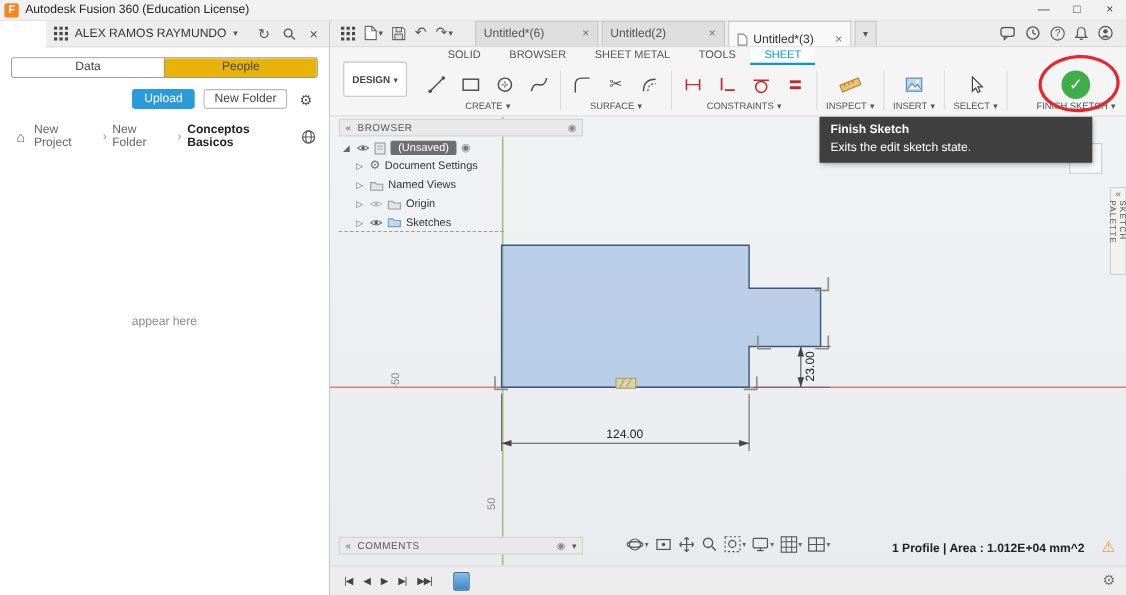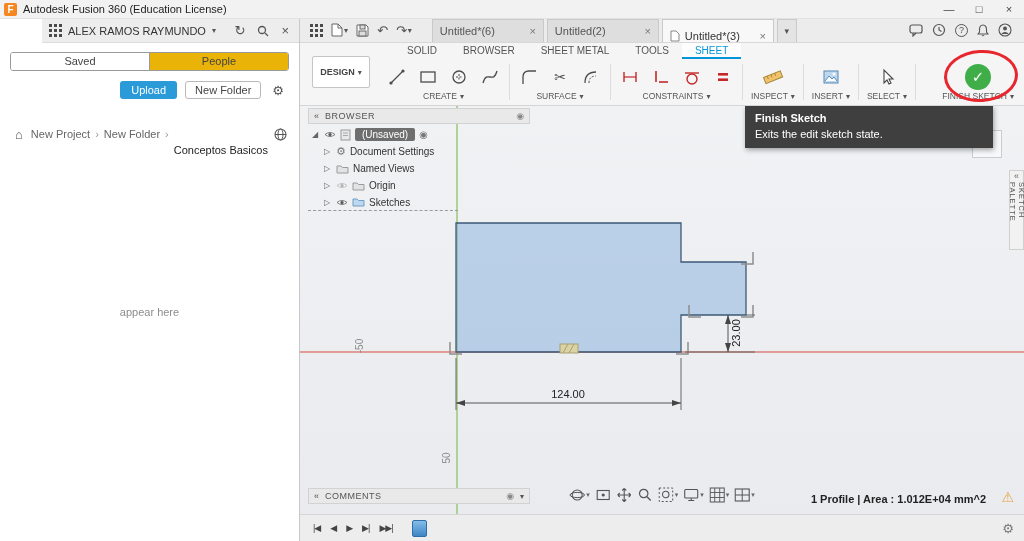--- a/index.html
+++ b/index.html
@@ -26,21 +26,21 @@
   .spacer { flex:1; }
   .glyph-btn { color:#555; font-size:13px; line-height:1; padding:0 3px; }
   .dp-tabs { display:flex; margin:9px 10px 0; border:1px solid #9a9a9a; border-radius:3px; overflow:hidden; height:19px; flex:none; }
   .dp-tab { flex:1; text-align:center; line-height:17px; color:#444; background:#fff; }
   .dp-tab.people { background:#eab308; border-left:1px solid #9a9a9a; }
   .dp-actions { display:flex; justify-content:flex-end; align-items:center; gap:8px; margin:10px 12px 0; flex:none; }
   .btn-upload { background:var(--upload-blue,#2a9bd8); color:#fff; border-radius:3px; padding:3px 11px; }
   .btn-newfolder { background:#fff; border:1px solid #b9b9b9; color:#444; border-radius:3px; padding:2px 9px; }
   .dp-breadcrumb { display:flex; align-items:center; gap:5px; margin:13px 12px 0; color:#666; flex:none; }
   .crumb-sep { color:#999; }
-  .crumb-current { color:#222; font-weight:normal;margin-top:32px; }
+  .crumb-current { color:#222; font-weight:bold; }
   .dp-breadcrumb .globe { margin-left:auto; }
   .dp-empty { margin-top:148px; text-align:center; color:#8c8c8c; line-height:1.5; }
 
   
   .right-col { flex:1; display:flex; flex-direction:column; background:#ececec; min-width:0; }
 
   
   .doc-toolbar { height:24px; display:flex; align-items:flex-end; padding-left:6px; background:#ececec; border-bottom:1px solid #d8d8d8; flex:none; }
   .tb-icon { height:24px; display:flex; align-items:center; justify-content:center; color:#555; font-size:13px; padding:0 4px; gap:1px; }
   .doc-tabs { display:flex; margin-left:16px; height:23px; }
@@ -154,21 +154,21 @@
         <span class="glyph-btn">
           <svg width="12" height="12">
               <circle cx="5" cy="5" r="3.5" fill="none" stroke="#555" stroke-width="1.3"></circle>
               <line x1="8" y1="8" x2="11" y2="11" stroke="#555" stroke-width="1.3"></line>
             </svg>
         </span>
         <span class="glyph-btn">×</span>
       </div>
 
       <div class="dp-tabs">
-        <div class="dp-tab">Saved</div>
+        <div class="dp-tab">Data</div>
         <div class="dp-tab people">People</div>
       </div>
 
       <div class="dp-actions">
         <span class="btn-upload">Upload</span>
         <span class="btn-newfolder">New Folder</span>
         <span class="glyph-btn">⚙</span>
       </div>
 
       <div class="dp-breadcrumb">

